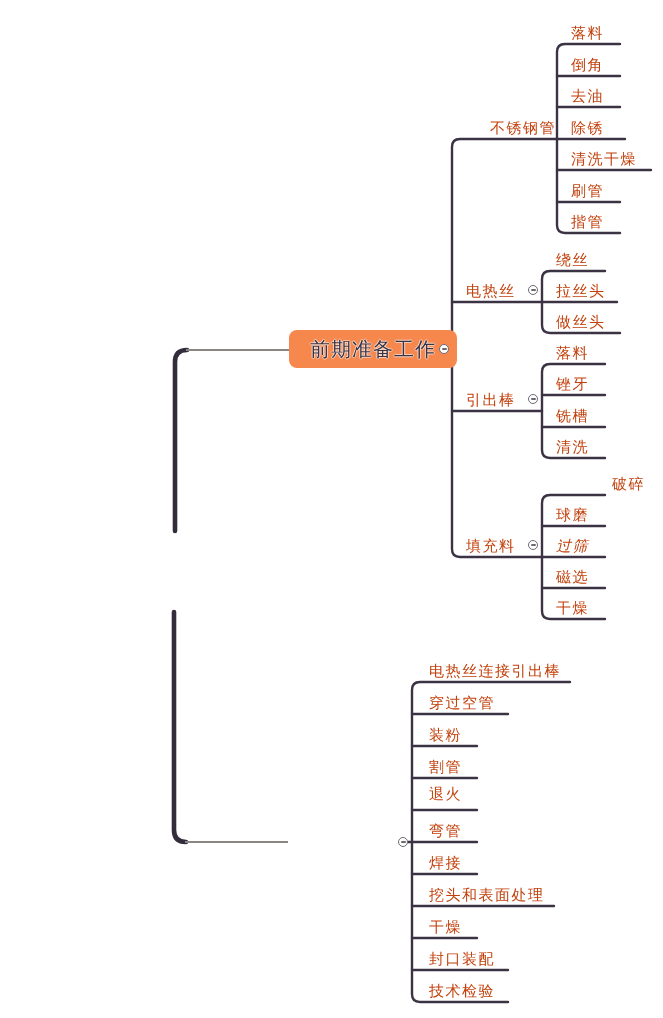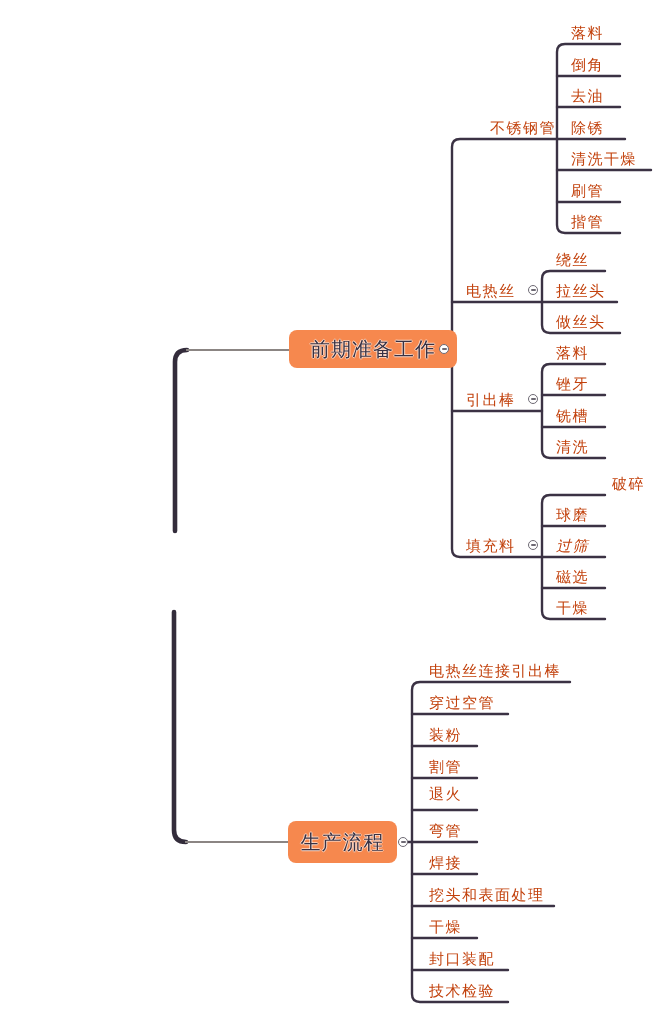--- a/index.html
+++ b/index.html
@@ -88,23 +88,20 @@
       <path d="M412 906 L554 906"></path>
       <path d="M412 938 L477 938"></path>
       <path d="M412 970 L508 970"></path>
     </g>
   </svg>
 
 
   <div class="branch-box" style="left:289px;top:330px;width:168px;height:38px;">
     <span>前期准备工作</span>
   </div>
-  <div class="branch-box" style="left:288px;top:821px;width:109px;height:42px;">
-    <span>生产流程</span>
-  </div>
 
   <div class="toggle" style="left:439px;top:344px;">
       <span class="minus"></span>
     </div>
   <div class="toggle" style="left:398px;top:837px;">
       <span class="minus"></span>
     </div>
   <div class="toggle" style="left:543px;top:122px;">
       <span class="minus"></span>
     </div>

